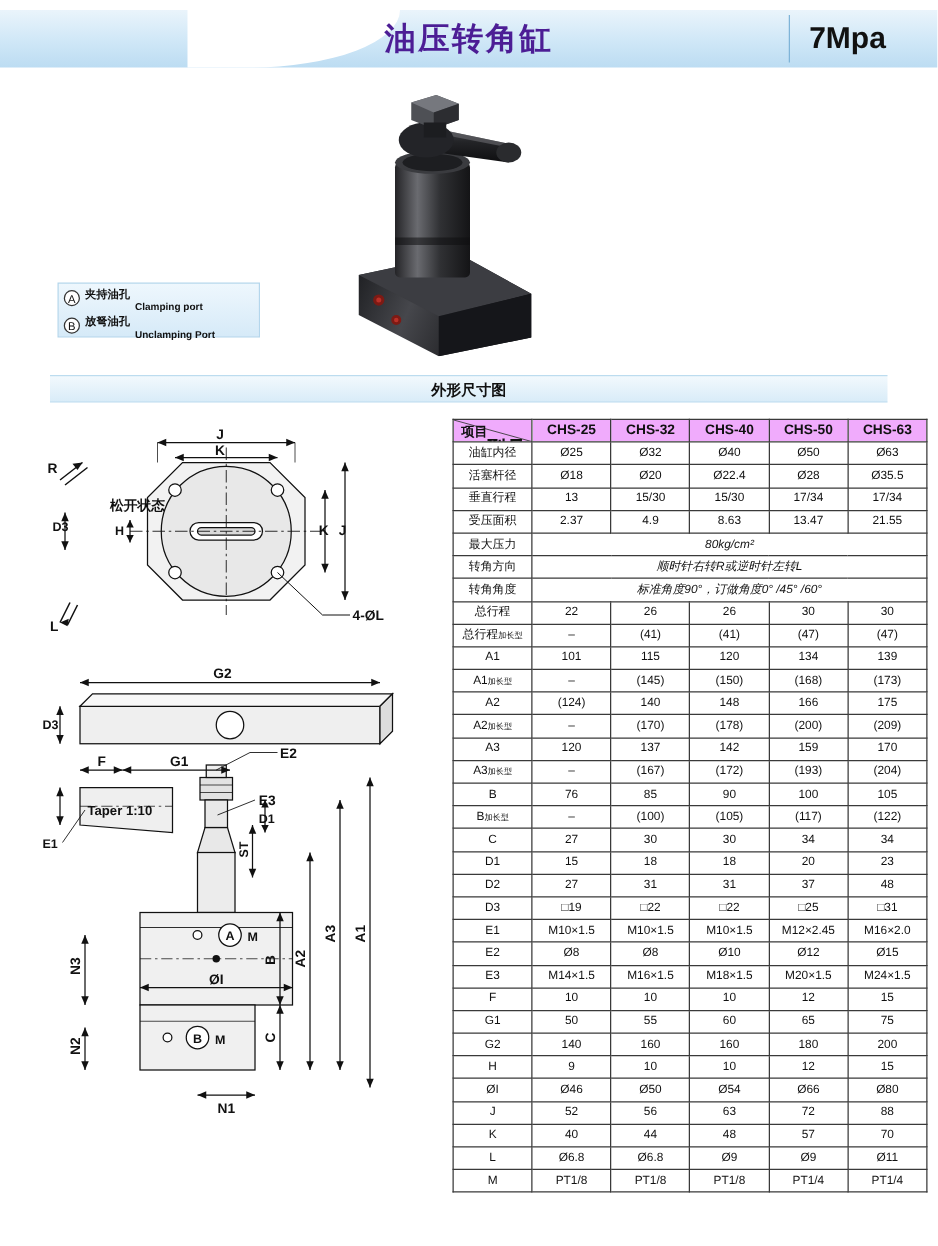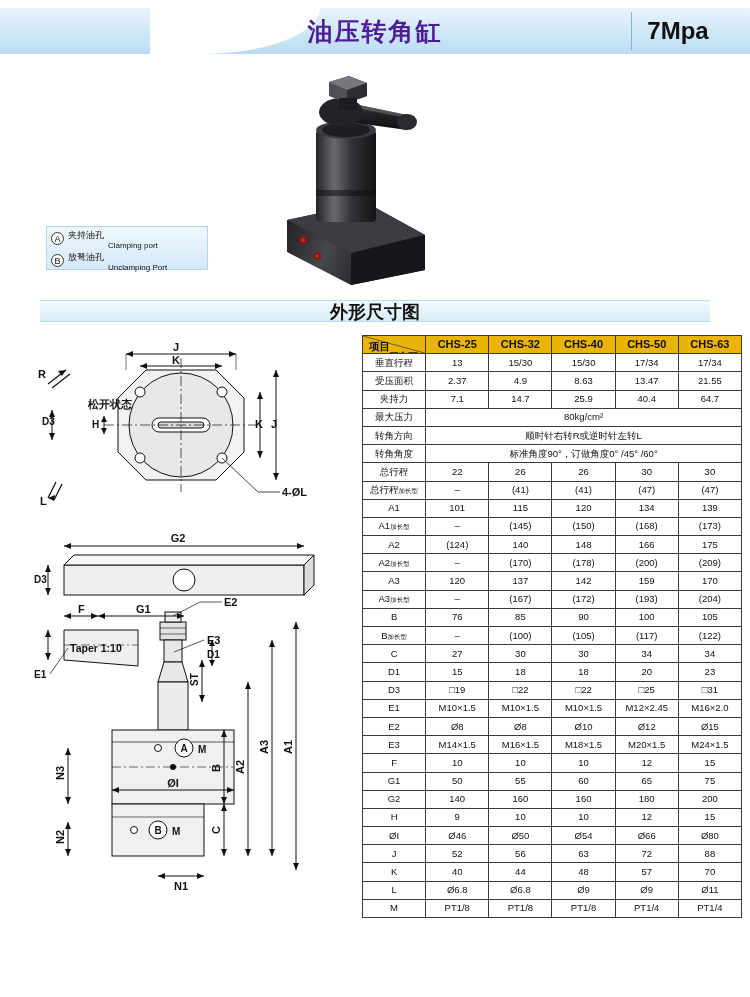--- a/index.html
+++ b/index.html
@@ -54,30 +54,30 @@
     background:linear-gradient(to bottom,#eef7fd 0%, #d6eaf8 100%);
     border:1px solid #b4d6ec;
     padding:3px 4px 0 4px;
   }
   .legend-row { display:flex; align-items:flex-start; height:20px; }
   .legend-mark {
     width:13px; height:13px; border:1px solid #333; border-radius:50%;
     font-size:9px; line-height:12px; text-align:center; margin-top:2px; margin-right:4px;
     background:#fff; flex:0 0 auto;
   }
-  .legend-text { font-size:8.5px; line-height:10px; }
+  .legend-text { font-size:8.5px; line-height:10px;font-weight:bold; }
   .legend-text .cn { font-size:9px; }
   .legend-text .en { font-size:8px;margin-left:40px; }
 
   
   .section-bar {
     position:absolute; left:40px; top:300px; width:670px; height:22px;
     background:linear-gradient(to bottom,#f2f9fd 0%, #d9ecf8 100%);
     border-top:1px solid #bcdcef; border-bottom:1px solid #bcdcef;
-    text-align:center; font-size:18px; font-weight:bold; line-height:22px;
+    text-align:center; font-size:12px; font-weight:bold; line-height:22px;
     color:#111;
   }
 
   
   .drawings {
     position:absolute; left:8px; top:330px; width:350px; height:660px;
   }
 
   
   .table-wrap {
@@ -91,29 +91,29 @@
     border:1px solid #3a3a3a;
     text-align:center;
     height:18.2px;
     padding:0 1px;
     line-height:1.05;
     white-space:nowrap;
     overflow:hidden;
   }
   table.spec th {
     font-weight:bold; font-size:11px;
-    background:#eab308;
+    background:#f0abfc;
   }
   table.spec td.rowhdr {
     text-align:center; font-size:9.5px; width:70px;
   }
   table.spec td.rowhdr .sub {
     font-size:6.5px; vertical-align:baseline;
   }
-  table.spec td.merged { font-size:9.5px; }
+  table.spec td.merged { font-size:9.5px;font-style:italic; }
   .model-cell { font-size:11px; font-weight:bold; }
   .diag-head { position:relative; }
   .diag-head .lbl-model {
     position:absolute; left:6px; bottom:1px; font-size:10.5px;
   }
   .diag-head .lbl-item {
     position:absolute; right:4px; top:16px; font-size:16px;
   }
   .diag-head .slash {
     position:absolute; left:0; top:0; width:100%; height:100%;
@@ -402,44 +402,52 @@
         </th>
         <th class="model-cell">CHS-25</th>
         <th class="model-cell">CHS-32</th>
         <th class="model-cell">CHS-40</th>
         <th class="model-cell">CHS-50</th>
         <th class="model-cell">CHS-63</th>
       </tr>
     </thead>
     <tbody id="spec-body">
         <tr>
+          <td class="rowhdr">油缸内径</td>
+          <td>Ø25</td>
+          <td>Ø32</td>
+          <td>Ø40</td>
+          <td>Ø50</td>
+          <td>Ø63</td>
+        </tr>
+        <tr>
+          <td class="rowhdr">活塞杆径</td>
+          <td>Ø18</td>
+          <td>Ø20</td>
+          <td>Ø22.4</td>
+          <td>Ø28</td>
+          <td>Ø35.5</td>
+        </tr>
+        <tr>
           <td class="rowhdr">垂直行程</td>
           <td>13</td>
           <td>15/30</td>
           <td>15/30</td>
           <td>17/34</td>
           <td>17/34</td>
         </tr>
         <tr>
           <td class="rowhdr">受压面积</td>
           <td>2.37</td>
           <td>4.9</td>
           <td>8.63</td>
           <td>13.47</td>
           <td>21.55</td>
         </tr>
         <tr>
-          <td class="rowhdr">夹持力</td>
-          <td>7.1</td>
-          <td>14.7</td>
-          <td>25.9</td>
-          <td>40.4</td>
-          <td>64.7</td>
-        </tr>
-        <tr>
           <td class="rowhdr">最大压力</td>
           <td colspan="5" class="merged">80kg/cm²</td>
         </tr>
         <tr>
           <td class="rowhdr">转角方向</td>
           <td colspan="5" class="merged">顺时针右转R或逆时针左转L</td>
         </tr>
         <tr>
           <td class="rowhdr">转角角度</td>
           <td colspan="5" class="merged">标准角度90°，订做角度0° /45° /60°</td>
@@ -534,20 +542,28 @@
         </tr>
         <tr>
           <td class="rowhdr">D1</td>
           <td>15</td>
           <td>18</td>
           <td>18</td>
           <td>20</td>
           <td>23</td>
         </tr>
         <tr>
+          <td class="rowhdr">D2</td>
+          <td>27</td>
+          <td>31</td>
+          <td>31</td>
+          <td>37</td>
+          <td>48</td>
+        </tr>
+        <tr>
           <td class="rowhdr">D3</td>
           <td>□19</td>
           <td>□22</td>
           <td>□22</td>
           <td>□25</td>
           <td>□31</td>
         </tr>
         <tr>
           <td class="rowhdr">E1</td>
           <td>M10×1.5</td>

